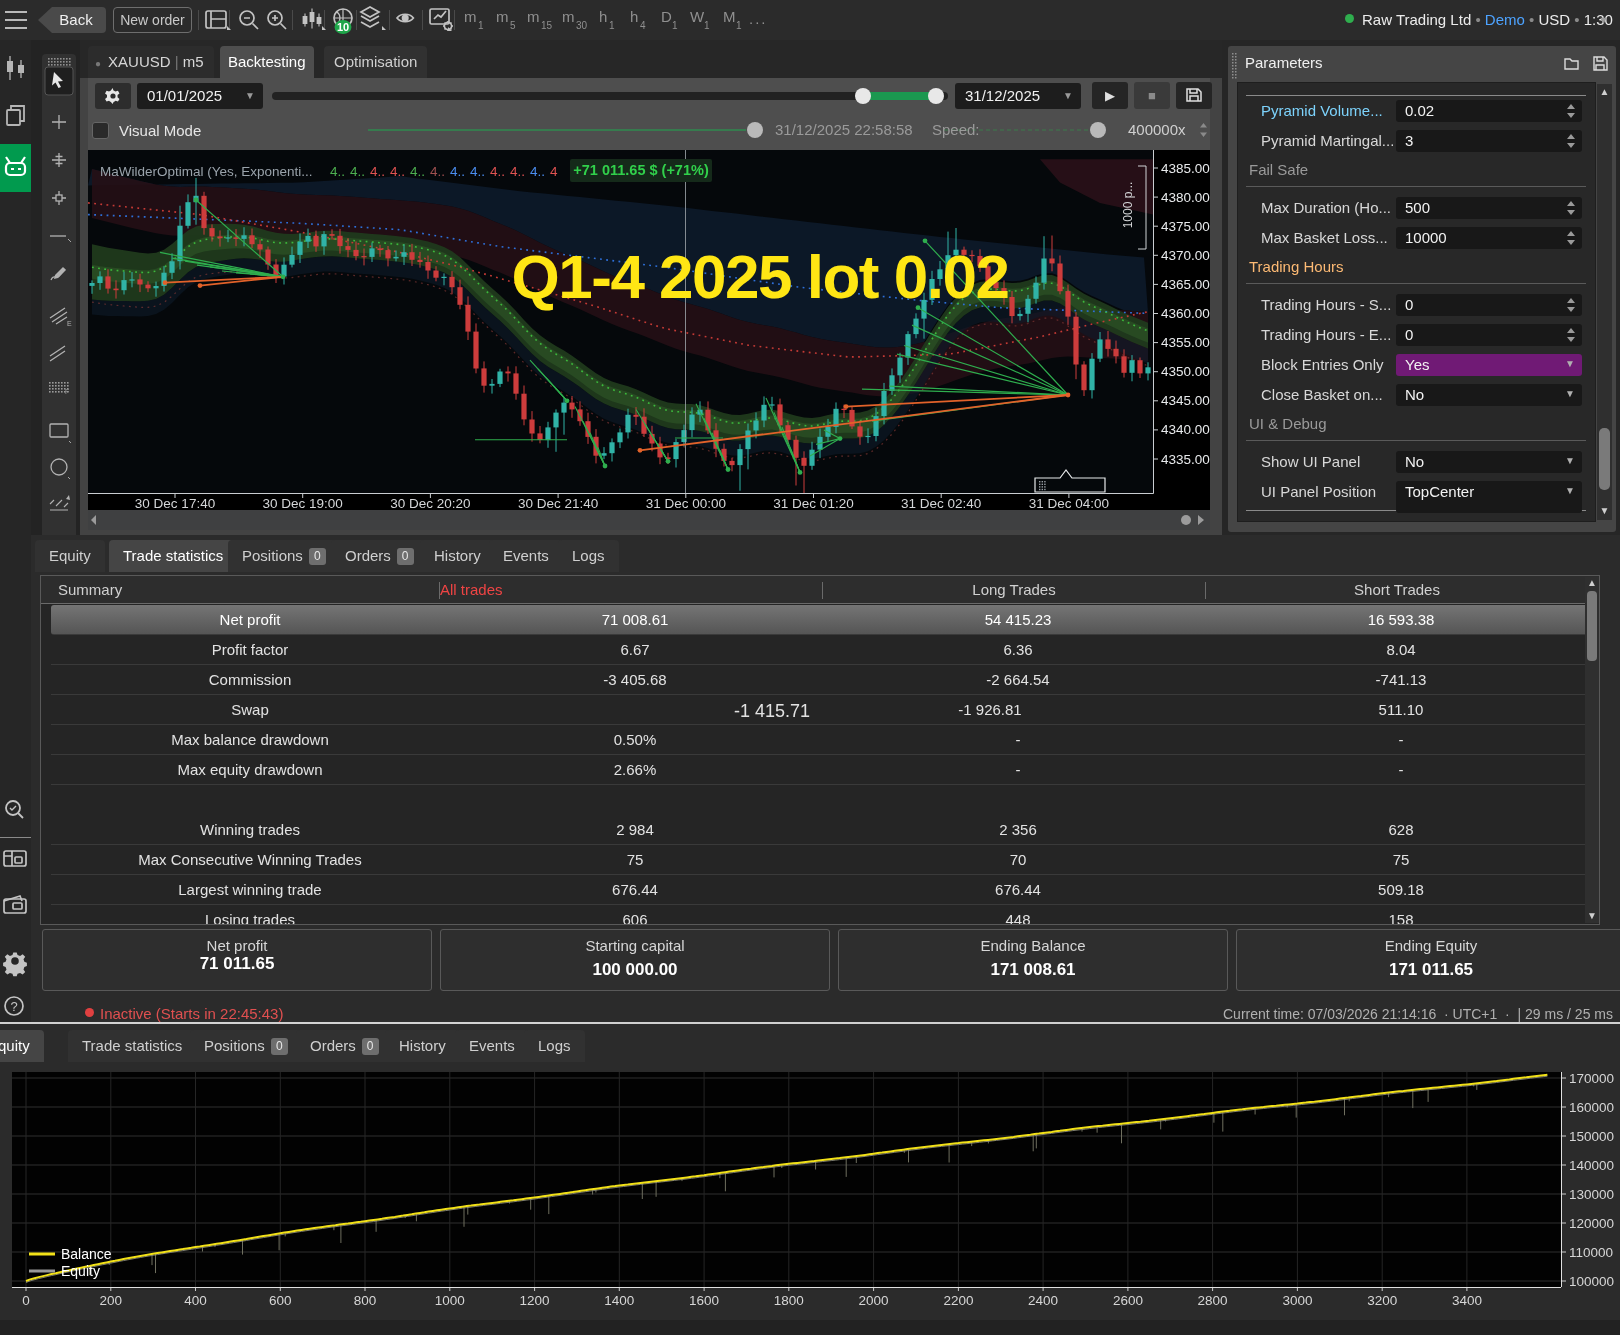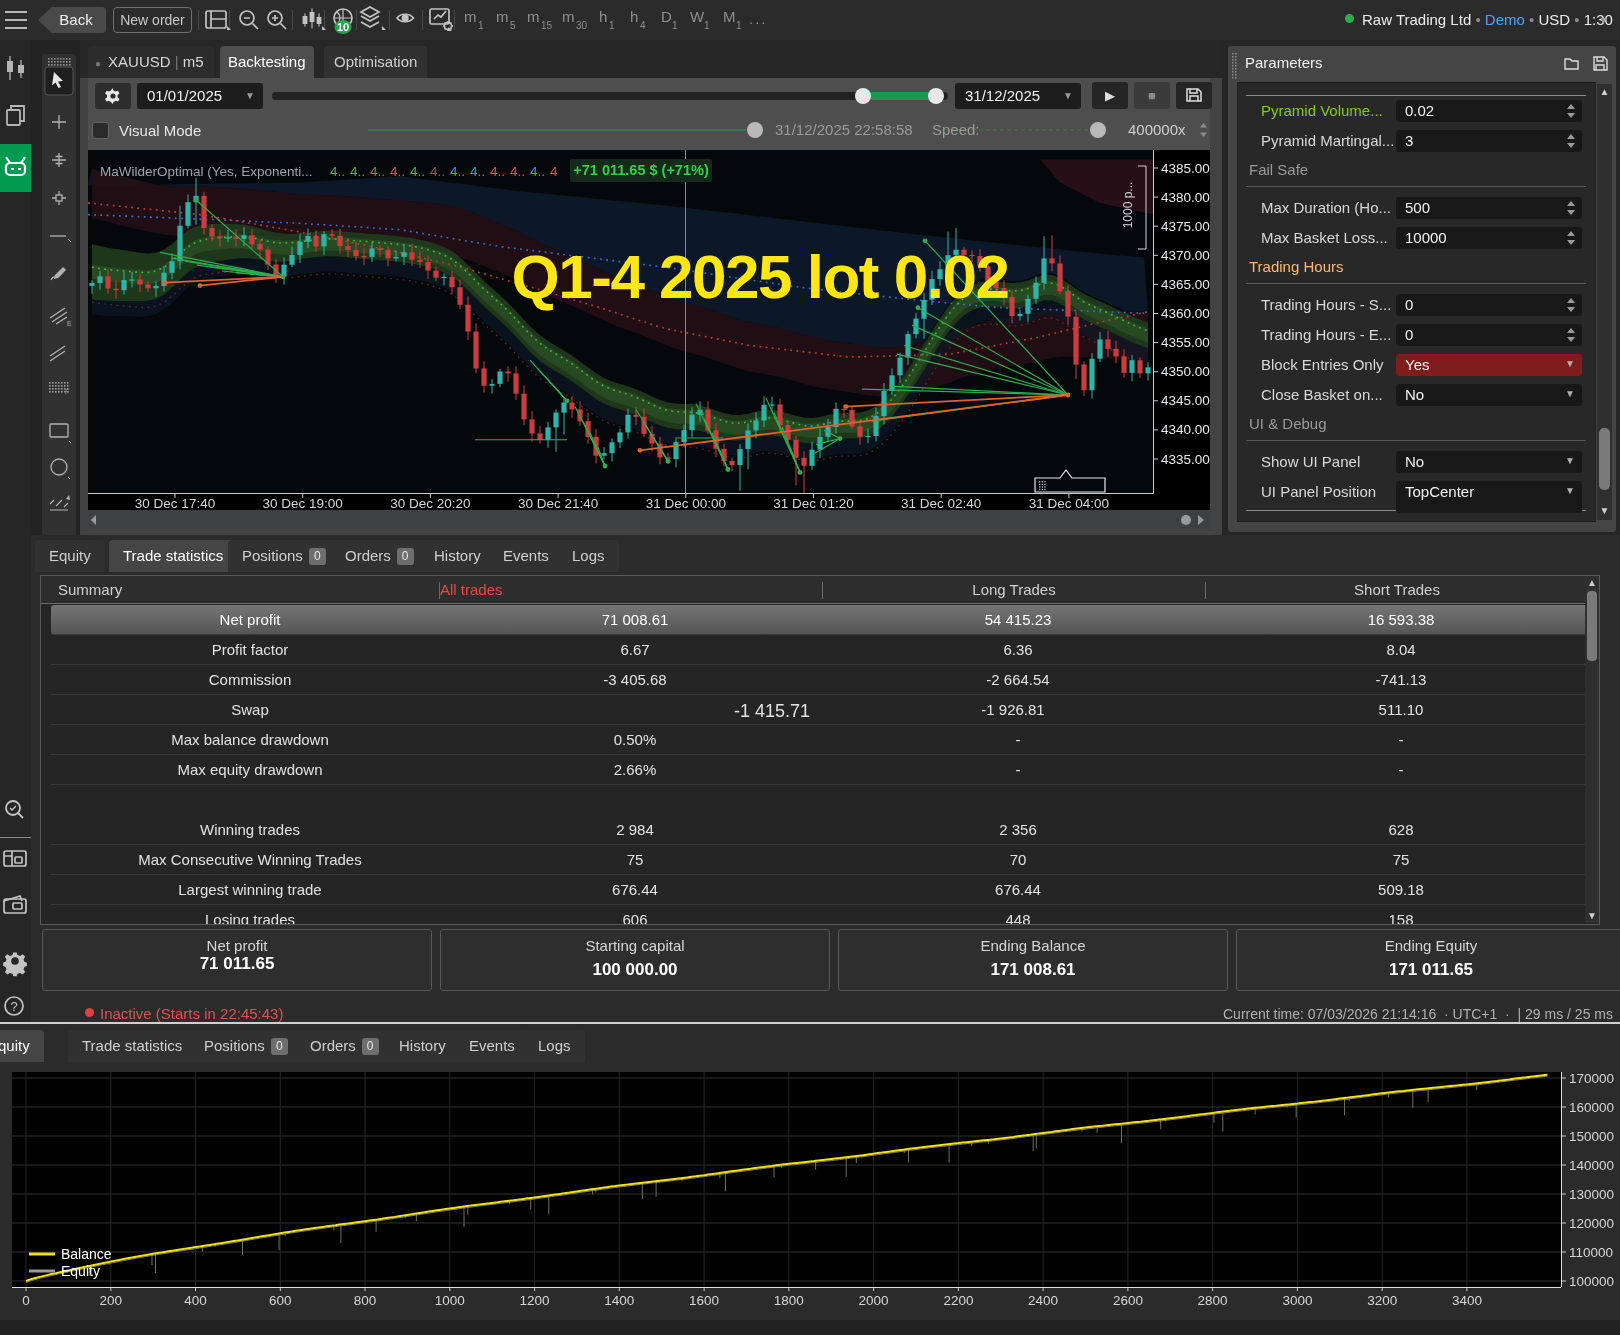--- a/index.html
+++ b/index.html
@@ -570,21 +570,21 @@
       <path d="M33 2v4h6V2M32 15v-5h8v5"></path>
  </g>
 </svg>
 <div class="abs" style="left:1237px;top:82px;width:359px;height:440px;background:#282828;border:1px solid #1e1e1e"></div>
 <div class="abs" style="left:1597px;top:84px;width:15px;height:436px;background:#2f2f2f"></div>
 <div class="abs" style="left:1597px;top:86px;color:#cfcfcf;font-size:10px;width:15px;text-align:center">▲</div>
 <div class="abs" style="left:1597px;top:505px;color:#cfcfcf;font-size:10px;width:15px;text-align:center">▼</div>
 <div class="abs" style="left:1599px;top:428px;width:11px;height:62px;background:#7a7a7a;border-radius:5px"></div>
 <div class="abs" style="left:1246px;top:95px;width:340px;height:1px;background:#8a8a8a"></div>
 <div class="abs" style="left:1246px;top:510px;width:340px;height:1px;background:#8a8a8a"></div>
-<div class="abs" style="left:1261px;top:102px;width:132px;color:#84cc16;font-size:15px;white-space:nowrap;overflow:hidden">Pyramid Volume...</div>
+<div class="abs" style="left:1261px;top:102px;width:132px;color:#7dd3fc;font-size:15px;white-space:nowrap;overflow:hidden">Pyramid Volume...</div>
 <div class="abs" style="left:1396px;top:100px;width:186px;height:22px;background:#181818;border-radius:3px;color:#f2f2f2;font-size:15px;line-height:22px;padding-left:9px">0.02<svg style="position:absolute;right:5px;top:2px" width="12" height="18">
       <path d="M2 7l4-5 4 5zM2 11l4 5 4-5z" fill="#9a9a9a"></path>
     </svg></div>
 <div class="abs" style="left:1261px;top:132px;width:132px;color:#d8d8d8;font-size:15px;white-space:nowrap;overflow:hidden">Pyramid Martingal...</div>
 <div class="abs" style="left:1396px;top:130px;width:186px;height:22px;background:#181818;border-radius:3px;color:#f2f2f2;font-size:15px;line-height:22px;padding-left:9px">3<svg style="position:absolute;right:5px;top:2px" width="12" height="18">
       <path d="M2 7l4-5 4 5zM2 11l4 5 4-5z" fill="#9a9a9a"></path>
     </svg></div>
 <div class="abs" style="left:1249px;top:161px;color:#9a9a9a;font-size:15px">Fail Safe</div>
 <div class="abs" style="left:1246px;top:186px;width:340px;height:1px;background:#5a5a5a"></div>
 <div class="abs" style="left:1261px;top:199px;width:132px;color:#d8d8d8;font-size:15px;white-space:nowrap;overflow:hidden">Max Duration (Ho...</div>
@@ -599,21 +599,21 @@
 <div class="abs" style="left:1246px;top:283px;width:340px;height:1px;background:#5a5a5a"></div>
 <div class="abs" style="left:1261px;top:296px;width:132px;color:#d8d8d8;font-size:15px;white-space:nowrap;overflow:hidden">Trading Hours - S...</div>
 <div class="abs" style="left:1396px;top:294px;width:186px;height:22px;background:#181818;border-radius:3px;color:#f2f2f2;font-size:15px;line-height:22px;padding-left:9px">0<svg style="position:absolute;right:5px;top:2px" width="12" height="18">
       <path d="M2 7l4-5 4 5zM2 11l4 5 4-5z" fill="#9a9a9a"></path>
     </svg></div>
 <div class="abs" style="left:1261px;top:326px;width:132px;color:#d8d8d8;font-size:15px;white-space:nowrap;overflow:hidden">Trading Hours - E...</div>
 <div class="abs" style="left:1396px;top:324px;width:186px;height:22px;background:#181818;border-radius:3px;color:#f2f2f2;font-size:15px;line-height:22px;padding-left:9px">0<svg style="position:absolute;right:5px;top:2px" width="12" height="18">
       <path d="M2 7l4-5 4 5zM2 11l4 5 4-5z" fill="#9a9a9a"></path>
     </svg></div>
 <div class="abs" style="left:1261px;top:356px;width:132px;color:#d8d8d8;font-size:15px;white-space:nowrap;overflow:hidden">Block Entries Only</div>
-<div class="abs" style="left:1396px;top:354px;width:186px;height:22px;background:#7f1d1d;border-radius:3px;color:#f2f2f2;font-size:15px;line-height:22px;padding-left:9px">Yes<span style="position:absolute;right:7px;top:-1px;color:#b0b0b0;font-size:10px">▼</span></div>
+<div class="abs" style="left:1396px;top:354px;width:186px;height:22px;background:#701a75;border-radius:3px;color:#f2f2f2;font-size:15px;line-height:22px;padding-left:9px">Yes<span style="position:absolute;right:7px;top:-1px;color:#b0b0b0;font-size:10px">▼</span></div>
 <div class="abs" style="left:1261px;top:386px;width:132px;color:#d8d8d8;font-size:15px;white-space:nowrap;overflow:hidden">Close Basket on...</div>
 <div class="abs" style="left:1396px;top:384px;width:186px;height:22px;background:#181818;border-radius:3px;color:#f2f2f2;font-size:15px;line-height:22px;padding-left:9px">No<span style="position:absolute;right:7px;top:-1px;color:#b0b0b0;font-size:10px">▼</span></div>
 <div class="abs" style="left:1249px;top:415px;color:#9a9a9a;font-size:15px">UI &amp; Debug</div>
 <div class="abs" style="left:1246px;top:440px;width:340px;height:1px;background:#5a5a5a"></div>
 <div class="abs" style="left:1261px;top:453px;width:132px;color:#d8d8d8;font-size:15px;white-space:nowrap;overflow:hidden">Show UI Panel</div>
 <div class="abs" style="left:1396px;top:451px;width:186px;height:22px;background:#181818;border-radius:3px;color:#f2f2f2;font-size:15px;line-height:22px;padding-left:9px">No<span style="position:absolute;right:7px;top:-1px;color:#b0b0b0;font-size:10px">▼</span></div>
 <div class="abs" style="left:1261px;top:483px;width:132px;color:#d8d8d8;font-size:15px;white-space:nowrap;overflow:hidden">UI Panel Position</div>
 <div class="abs" style="left:1396px;top:481px;width:186px;height:32px;background:#181818;border-radius:3px;color:#f2f2f2;font-size:15px;line-height:22px;padding-left:9px">TopCenter<span style="position:absolute;right:7px;top:-1px;color:#b0b0b0;font-size:10px">▼</span></div>
 
 <div class="abs" style="left:31px;top:535px;width:1589px;height:490px;background:#2b2b2b"></div>
@@ -650,21 +650,21 @@
     </div>
     <div class="abs" style="left:10px;top:89px;width:1537px;height:30px;;border-bottom:1px solid #3a3a3a;border-radius:0px">
       <div class="abs" style="left:4px;top:6px;width:390px;text-align:center;color:#e2e2e2;font-size:15px">Commission</div>
       <div class="abs" style="left:393px;top:6px;width:382px;text-align:center;color:#e2e2e2;font-size:15px">-3 405.68</div>
       <div class="abs" style="left:776px;top:6px;width:382px;text-align:center;color:#e2e2e2;font-size:15px">-2 664.54</div>
       <div class="abs" style="left:1159px;top:6px;width:382px;text-align:center;color:#e2e2e2;font-size:15px">-741.13</div>
     </div>
     <div class="abs" style="left:10px;top:119px;width:1537px;height:30px;;border-bottom:1px solid #3a3a3a;border-radius:0px">
       <div class="abs" style="left:4px;top:6px;width:390px;text-align:center;color:#e2e2e2;font-size:15px">Swap</div>
       <div class="abs" style="left:377px;top:6px;width:382px;text-align:right;color:#e2e2e2;font-size:18px">-1 415.71</div>
-      <div class="abs" style="left:771px;top:6px;width:382px;text-align:center;color:#e2e2e2;font-size:15px">-1 926.81</div>
+      <div class="abs" style="left:748px;top:6px;width:382px;text-align:center;color:#e2e2e2;font-size:15px">-1 926.81</div>
       <div class="abs" style="left:1159px;top:6px;width:382px;text-align:center;color:#e2e2e2;font-size:15px">511.10</div>
     </div>
     <div class="abs" style="left:10px;top:149px;width:1537px;height:30px;;border-bottom:1px solid #3a3a3a;border-radius:0px">
       <div class="abs" style="left:4px;top:6px;width:390px;text-align:center;color:#e2e2e2;font-size:15px">Max balance drawdown</div>
       <div class="abs" style="left:393px;top:6px;width:382px;text-align:center;color:#e2e2e2;font-size:15px">0.50%</div>
       <div class="abs" style="left:776px;top:6px;width:382px;text-align:center;color:#e2e2e2;font-size:15px">-</div>
       <div class="abs" style="left:1159px;top:6px;width:382px;text-align:center;color:#e2e2e2;font-size:15px">-</div>
     </div>
     <div class="abs" style="left:10px;top:179px;width:1537px;height:30px;;border-bottom:1px solid #3a3a3a;border-radius:0px">
       <div class="abs" style="left:4px;top:6px;width:390px;text-align:center;color:#e2e2e2;font-size:15px">Max equity drawdown</div>

